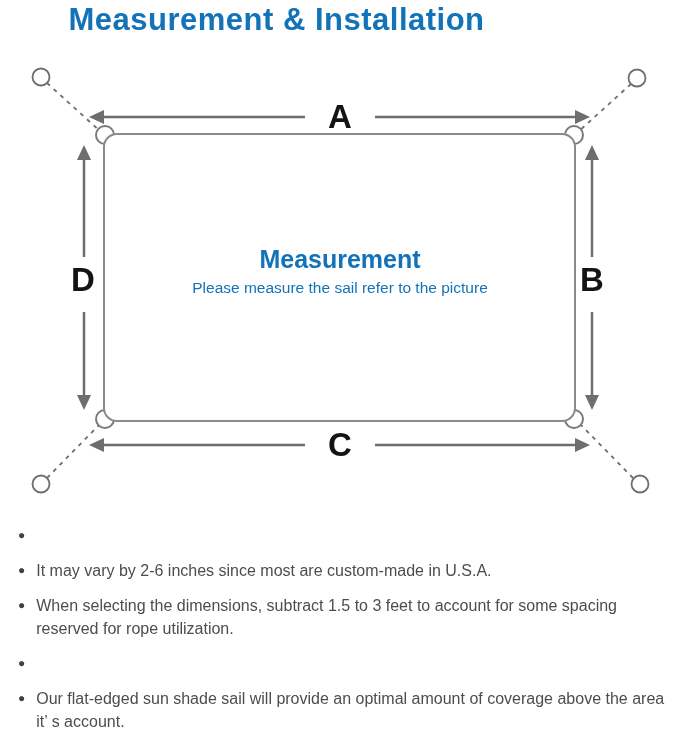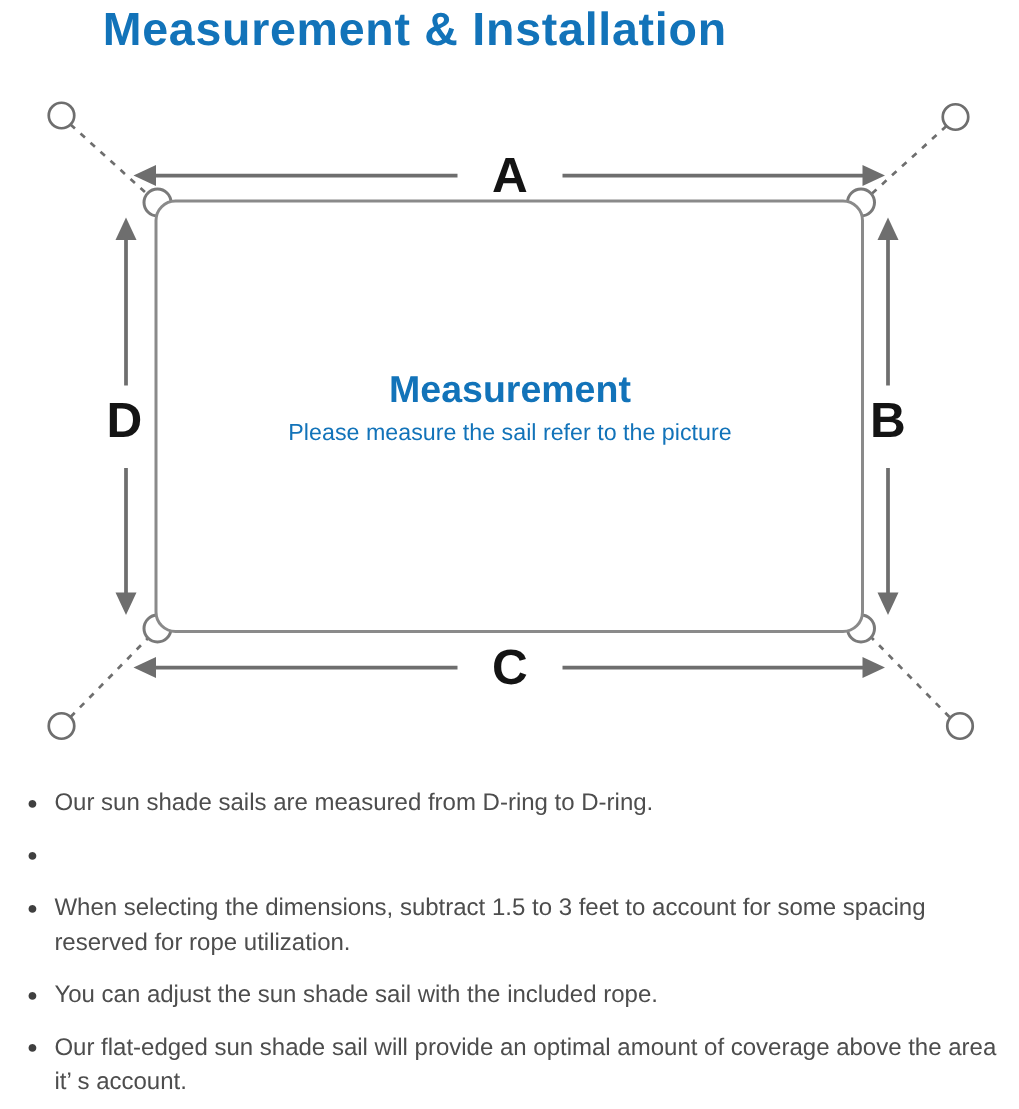--- a/index.html
+++ b/index.html
@@ -123,32 +123,31 @@
     <text class="dim-label" x="340" y="404" text-anchor="middle">C</text>
     <text class="dim-label" x="83" y="239" text-anchor="middle">D</text>
 
     <text class="center-title" x="340" y="216" text-anchor="middle">Measurement</text>
     <text class="center-subtitle" x="340" y="241" text-anchor="middle">Please measure the sail refer to the picture</text>
   </svg>
 
   <ul class="notes-list">
     <li>
       <span class="bullet-dot">●</span>
-      <span>Our sun shade sails are measured from D-ring to D-ring.</span>
     </li>
     <li>
       <span class="bullet-dot">●</span>
+      <span>It may vary by 2-6 inches since most are custom-made in U.S.A.</span>
     </li>
     <li>
       <span class="bullet-dot">●</span>
       <span>When selecting the dimensions, subtract 1.5 to 3 feet to account for some spacing reserved for rope utilization.</span>
     </li>
     <li>
       <span class="bullet-dot">●</span>
-      <span>You can adjust the sun shade sail with the included rope.</span>
     </li>
     <li>
       <span class="bullet-dot">●</span>
       <span>Our flat-edged sun shade sail will provide an optimal amount of coverage above the area it’ s account.</span>
     </li>
   </ul>
 
 </div>
 
 </body></html>

